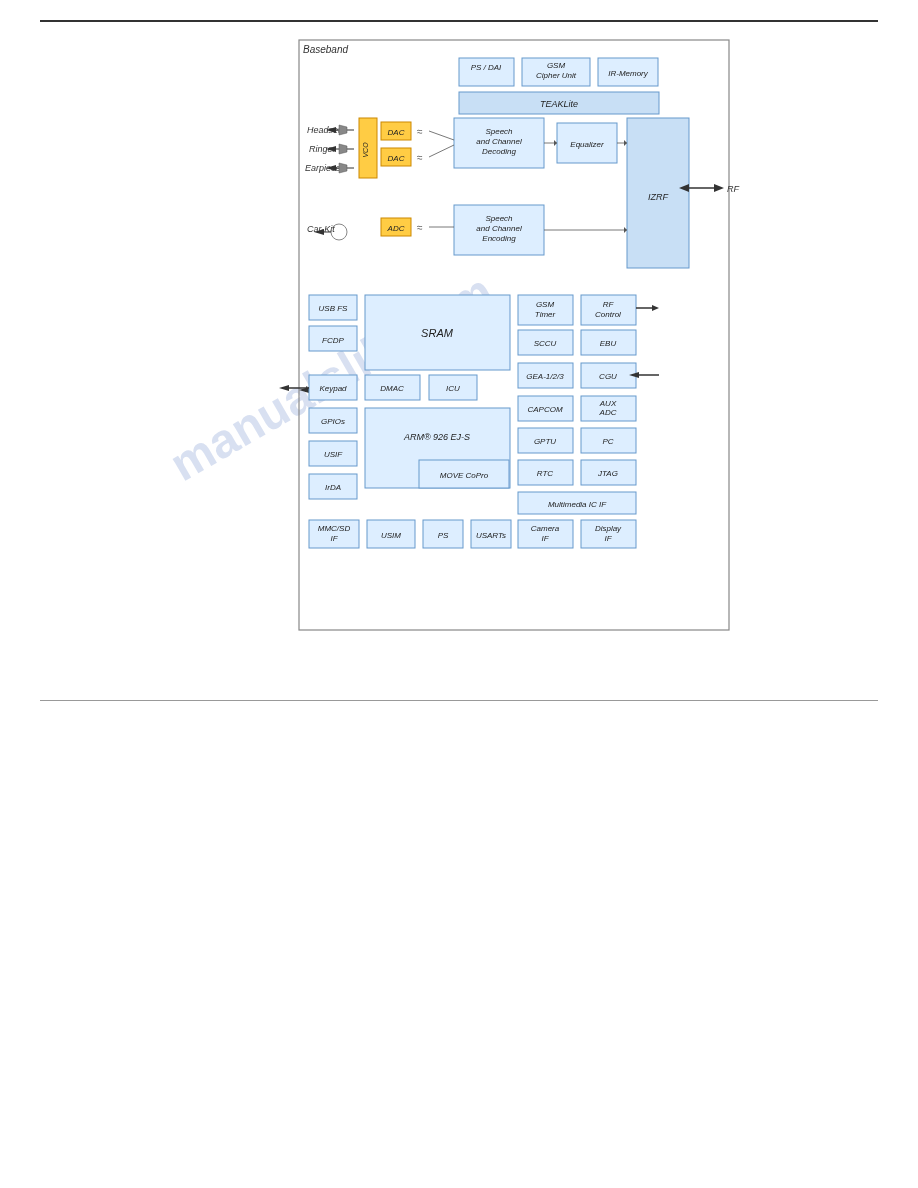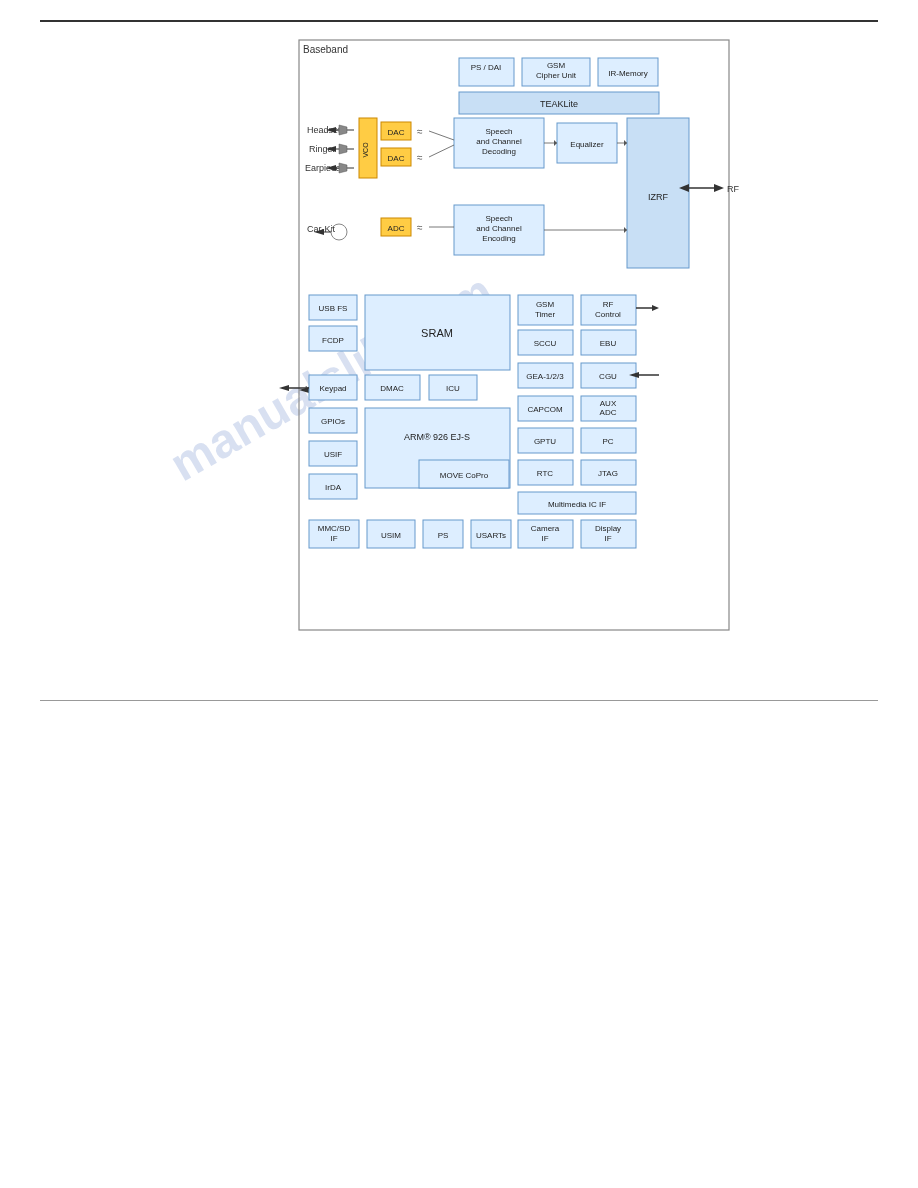--- a/index.html
+++ b/index.html
@@ -27,20 +27,21 @@
     .bottom-rule {
       border-top: 1px solid #999;
       margin-top: 8px;
     }
 
     
     .diagram-wrapper {
       position: relative;
       width: 580px;
       margin: 0 auto;
+      font-style: italic;
     }
 
     svg.diagram {
       display: block;
     }
 
     
     .watermark {
       position: absolute;
       color: rgba(100, 130, 200, 0.25);

